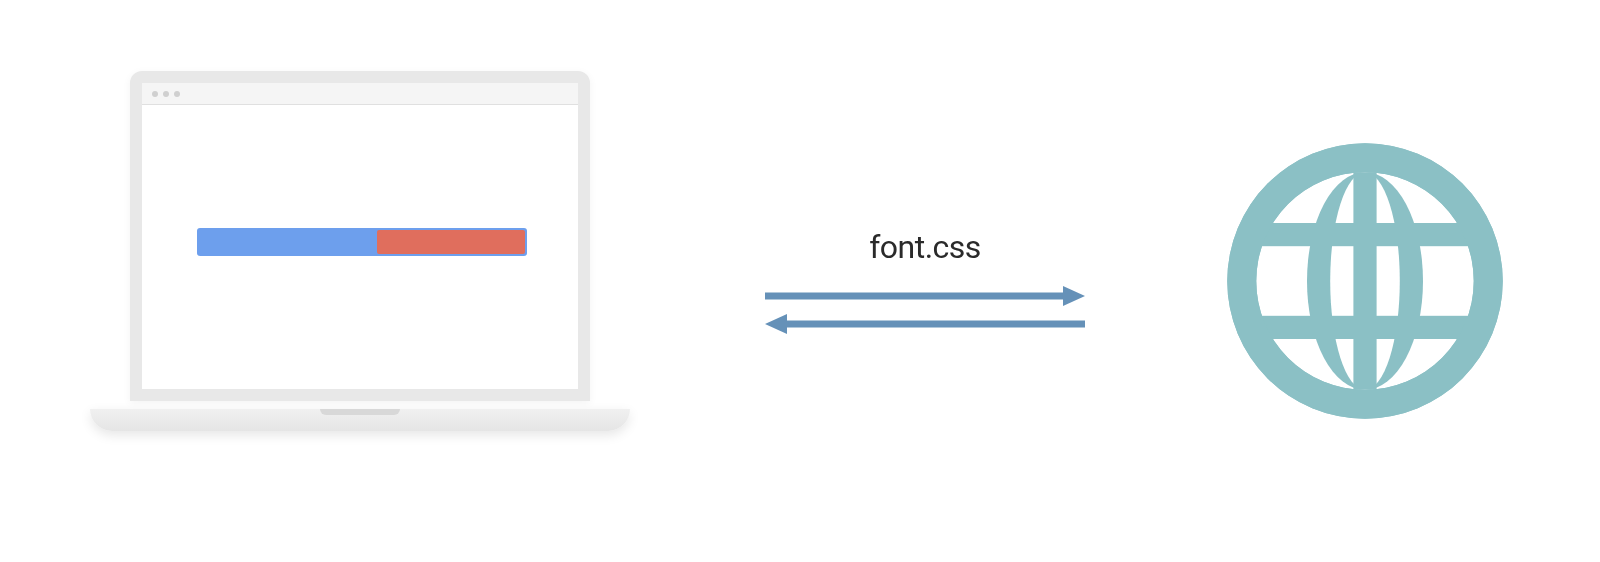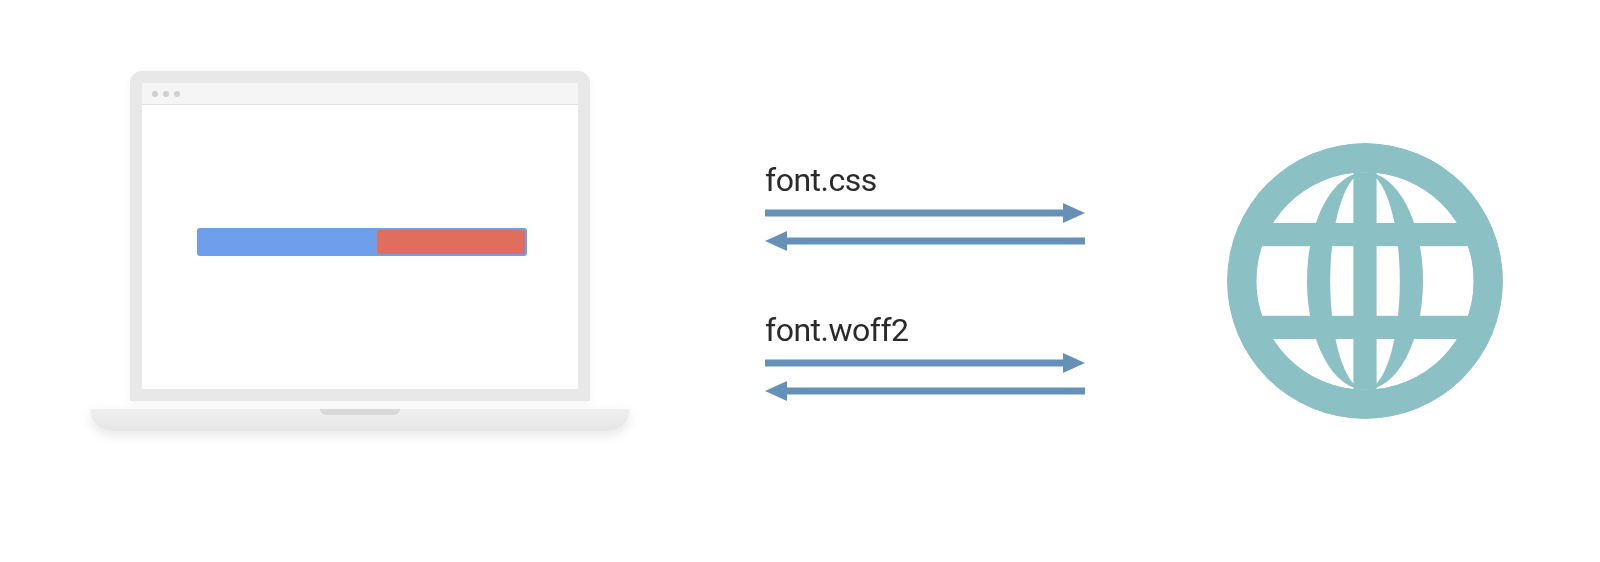--- a/index.html
+++ b/index.html
@@ -97,21 +97,22 @@
       display: flex;
       flex-direction: column;
       gap: 60px;
       flex: 1;
       align-items: center;
       margin: 0 40px;
     }
     .request-group {
       display: flex;
       flex-direction: column;
-      gap: 4px;
+      align-items: center;
+      gap: 20px;
     }
     .request-label {
       font-size: 32px;
       color: #2a2a2a;
       font-weight: 400;
       letter-spacing: -0.5px;
     }
     .arrow-pair {
       display: flex;
       flex-direction: column;
@@ -156,33 +157,20 @@
           <line x1="0" y1="10" x2="305" y2="10" stroke="#6591b8" stroke-width="7"></line>
           <polygon points="320,10 298,0 298,20" fill="#6591b8"></polygon>
         </svg>
         <svg class="arrow" viewBox="0 0 320 20">
           <line x1="15" y1="10" x2="320" y2="10" stroke="#6591b8" stroke-width="7"></line>
           <polygon points="0,10 22,0 22,20" fill="#6591b8"></polygon>
         </svg>
       </div>
     </div>
 
-    <div class="request-group">
-      <div class="request-label">font.woff2</div>
-      <div class="arrow-pair">
-        <svg class="arrow" viewBox="0 0 320 20">
-          <line x1="0" y1="10" x2="305" y2="10" stroke="#6591b8" stroke-width="7"></line>
-          <polygon points="320,10 298,0 298,20" fill="#6591b8"></polygon>
-        </svg>
-        <svg class="arrow" viewBox="0 0 320 20">
-          <line x1="15" y1="10" x2="320" y2="10" stroke="#6591b8" stroke-width="7"></line>
-          <polygon points="0,10 22,0 22,20" fill="#6591b8"></polygon>
-        </svg>
-      </div>
-    </div>
 
   </div>
 
   <svg class="globe-icon" viewBox="0 0 200 200">
     <circle cx="100" cy="100" r="95" fill="#8bc0c5"></circle>
     <ellipse cx="100" cy="100" rx="75" ry="75" fill="#ffffff"></ellipse>
     <ellipse cx="100" cy="100" rx="40" ry="75" fill="#8bc0c5"></ellipse>
     <ellipse cx="100" cy="100" rx="24" ry="75" fill="#ffffff"></ellipse>
     <rect x="25" y="60" width="150" height="16" fill="#8bc0c5"></rect>
     <rect x="25" y="124" width="150" height="16" fill="#8bc0c5"></rect>

